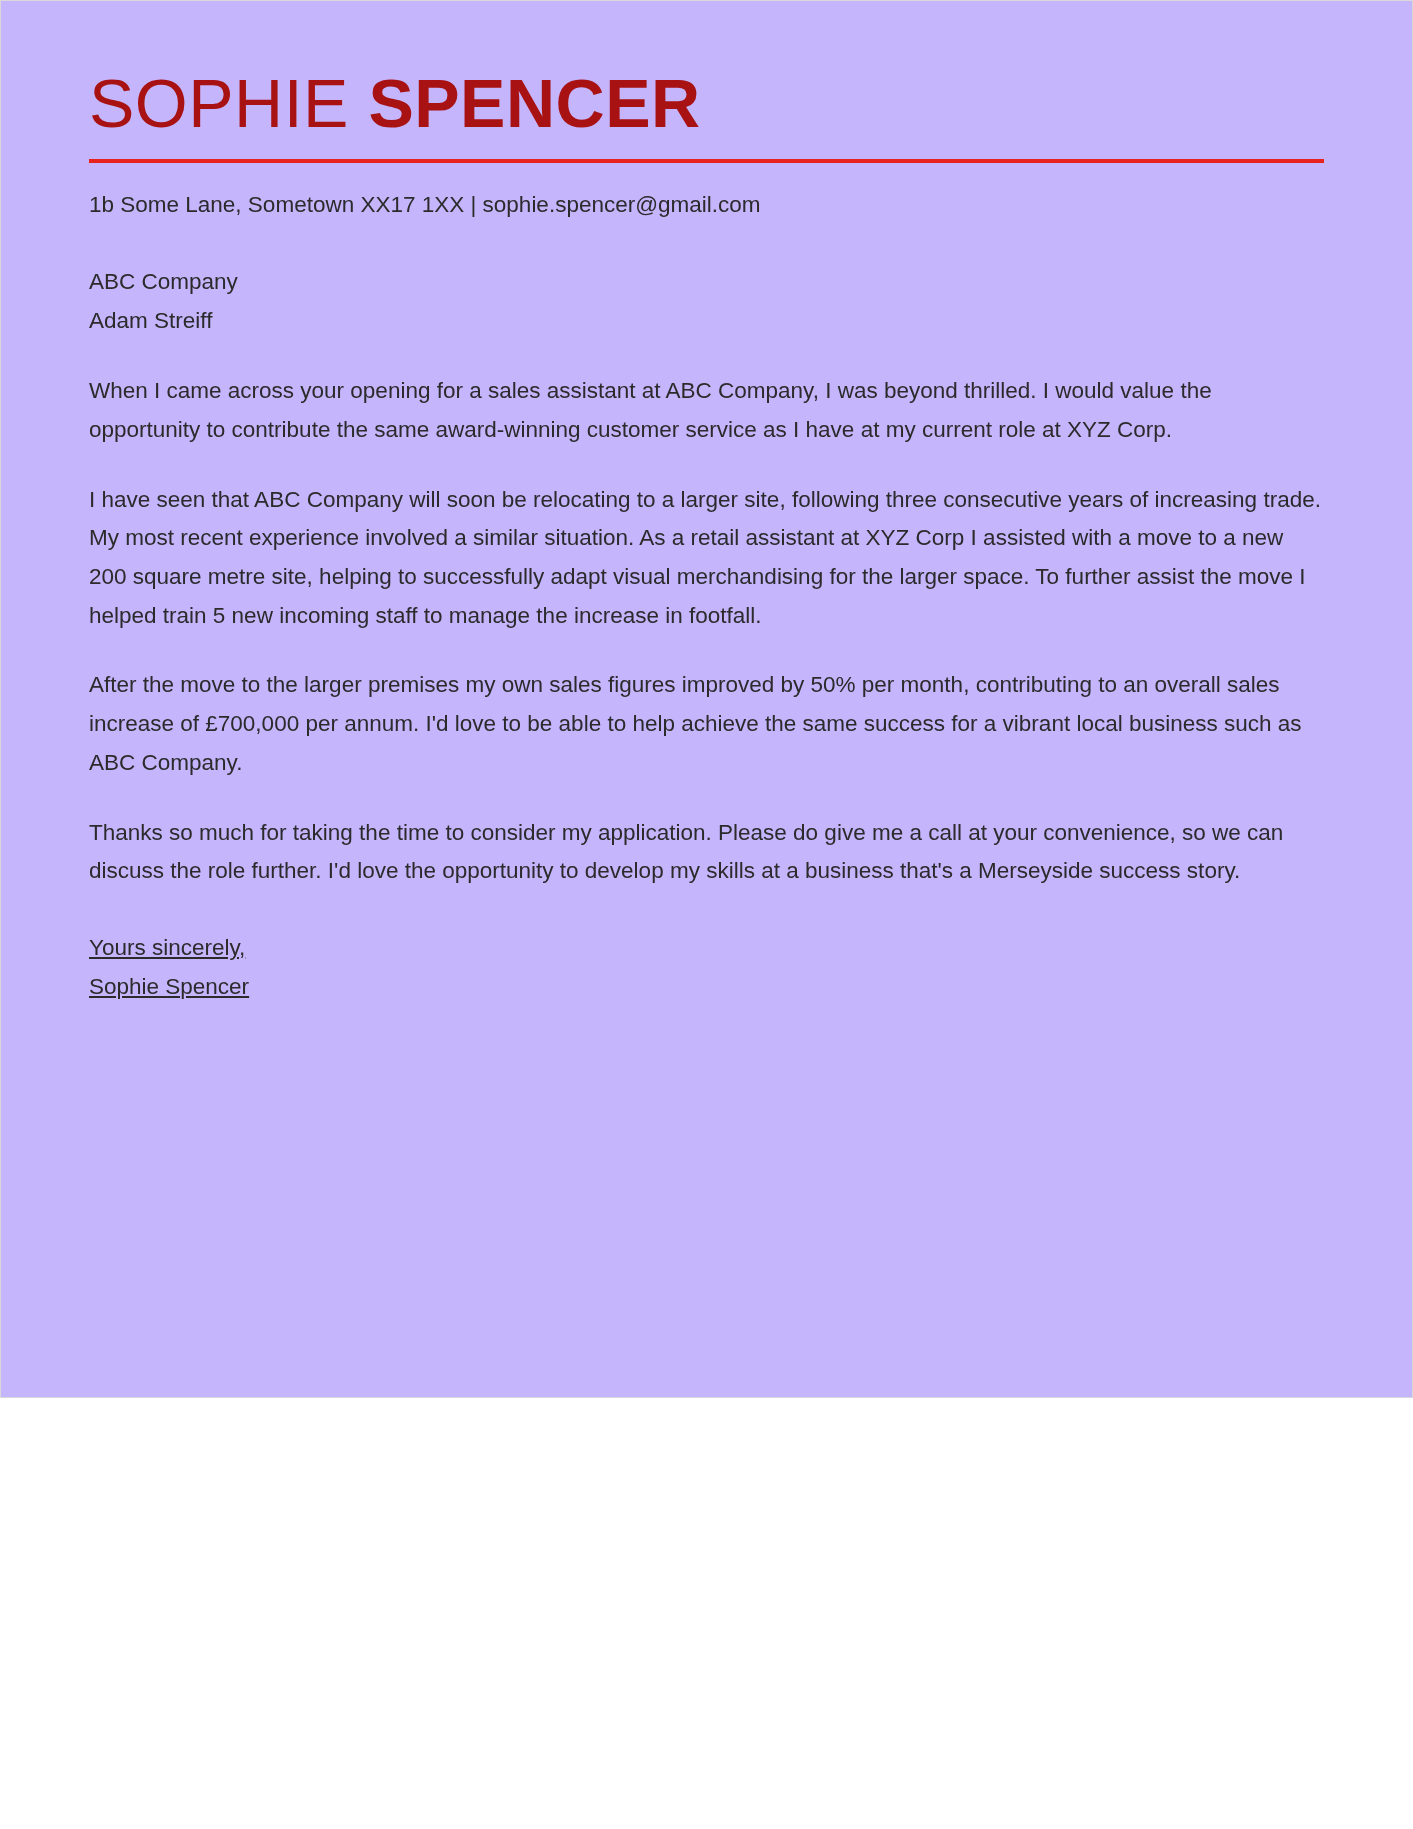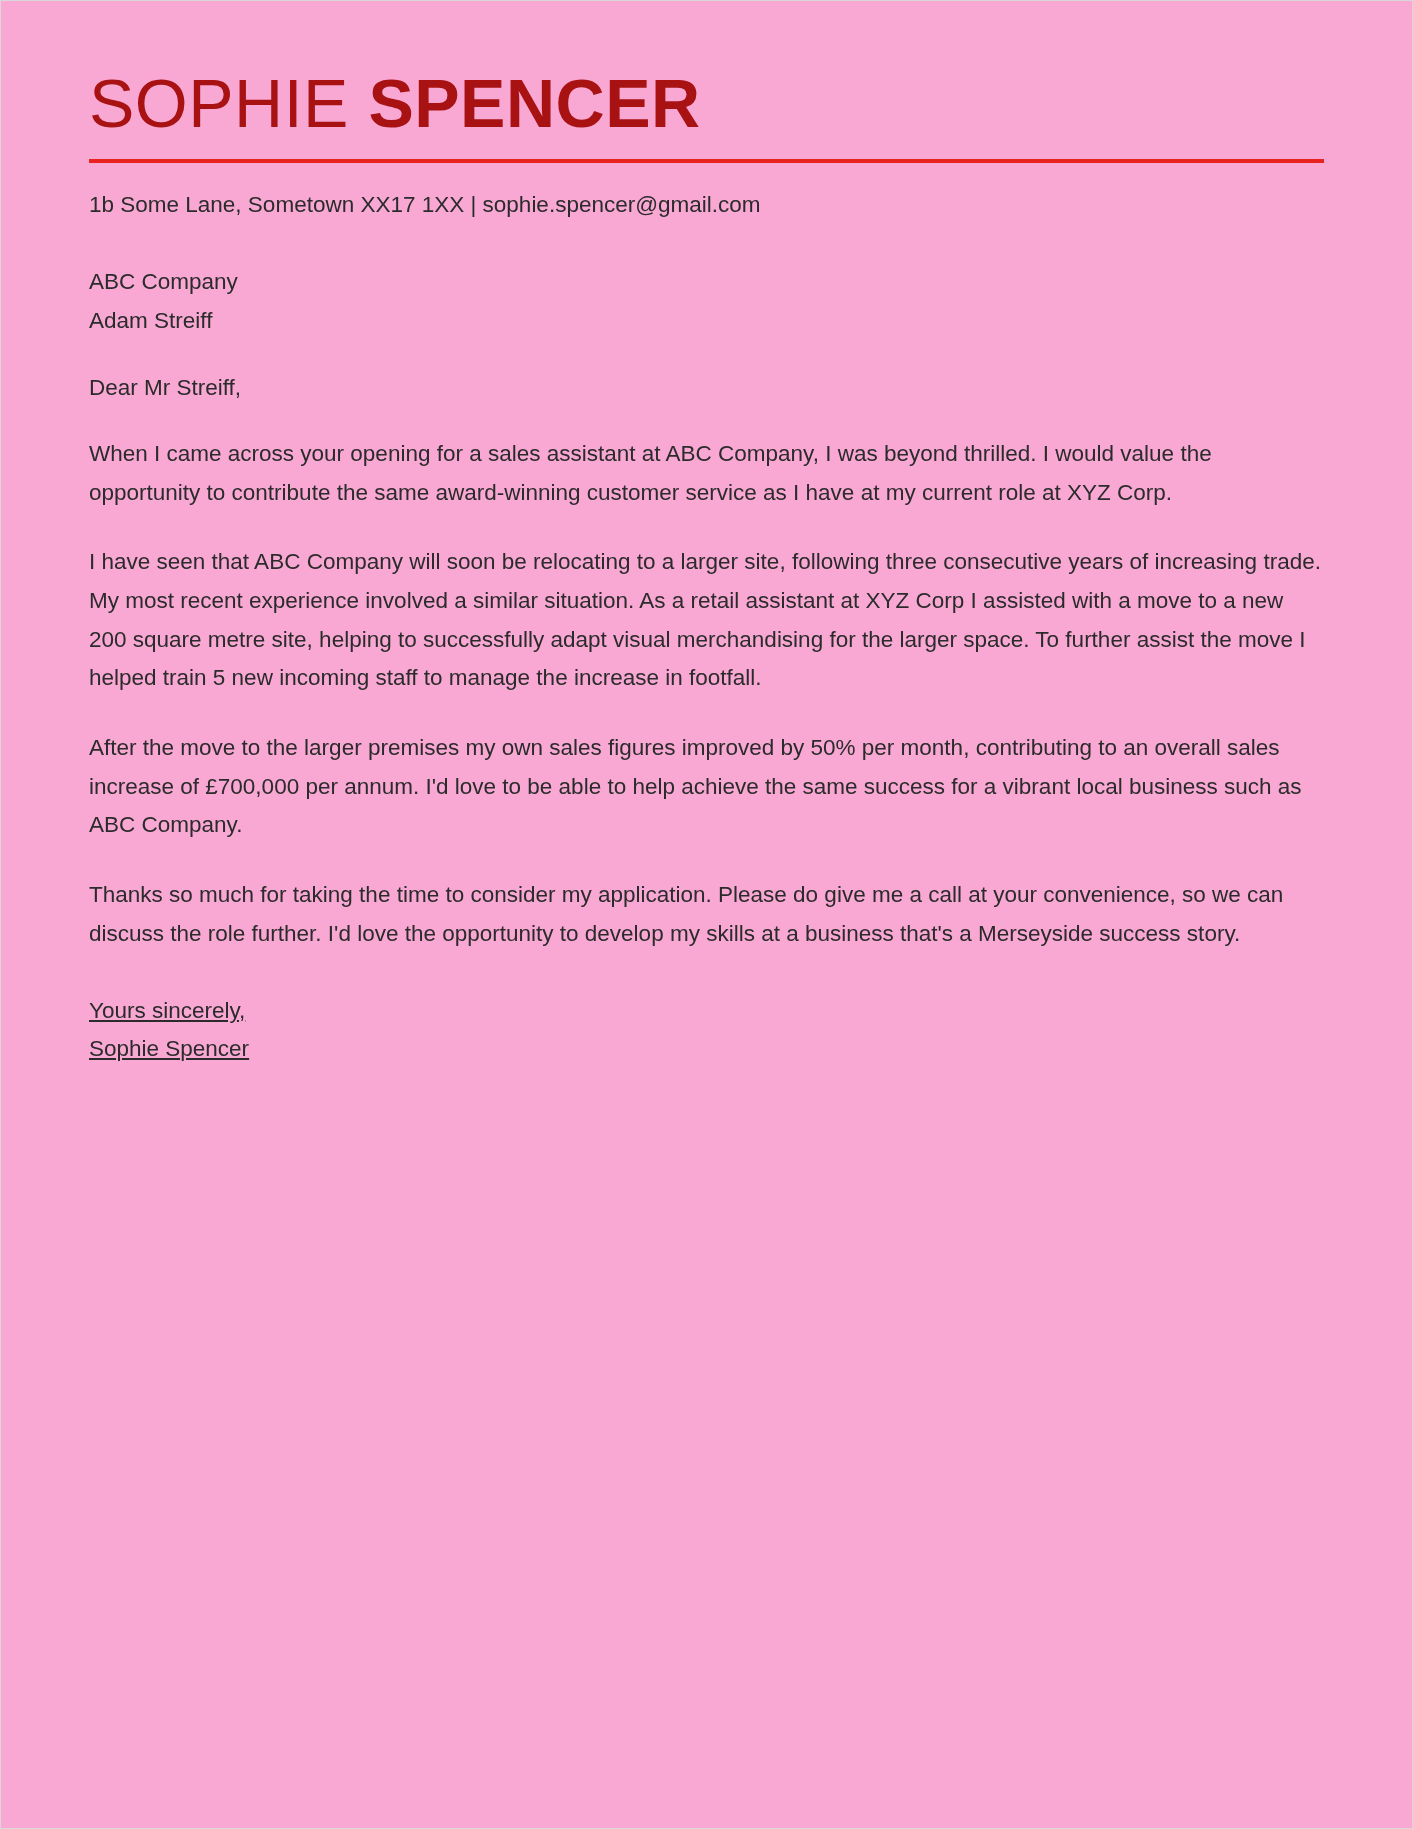--- a/index.html
+++ b/index.html
@@ -10,22 +10,22 @@
   body {
     width: 1413px;
     height: 1829px;
     font-family: "Liberation Sans", "DejaVu Sans", sans-serif;
     -webkit-font-smoothing: antialiased;
   }
   .page {
     position: relative;
     box-sizing: border-box;
     width: 1413px;
-    height: 1829px;
-    background: #f9a8d4;
+    height: 1398px;
+    background: #c4b5fd;
     border: 1px solid #d8d8d8;
     padding: 62px 88px 0 88px;
   }
   .sheet {
     box-sizing: border-box;
     width: 100%;
     padding: 0 0 0 0;
   }
 
   
@@ -107,21 +107,20 @@
     </div>
 
     <div class="letter">
 
 
       <div class="recipient">
         <div>ABC Company</div>
         <div>Adam Streiff</div>
       </div>
 
-      <div class="salutation">Dear Mr Streiff,</div>
 
       <p class="para">When I came across your opening for a sales assistant at ABC Company, I was beyond thrilled. I would value the opportunity to contribute the same award-winning customer service as I have at my current role at XYZ Corp.</p>
       <p class="para">I have seen that ABC Company will soon be relocating to a larger site, following three consecutive years of increasing trade. My most recent experience involved a similar situation. As a retail assistant at XYZ Corp I assisted with a move to a new 200 square metre site, helping to successfully adapt visual merchandising for the larger space. To further assist the move I helped train 5 new incoming staff to manage the increase in footfall.</p>
       <p class="para">After the move to the larger premises my own sales figures improved by 50% per month, contributing to an overall sales increase of £700,000 per annum. I'd love to be able to help achieve the same success for a vibrant local business such as ABC Company.</p>
       <p class="para">Thanks so much for taking the time to consider my application. Please do give me a call at your convenience, so we can discuss the role further. I'd love the opportunity to develop my skills at a business that's a Merseyside success story.</p>
 
       <div class="closing">
         <div>Yours sincerely,</div>
         <div>Sophie Spencer</div>
       </div>

